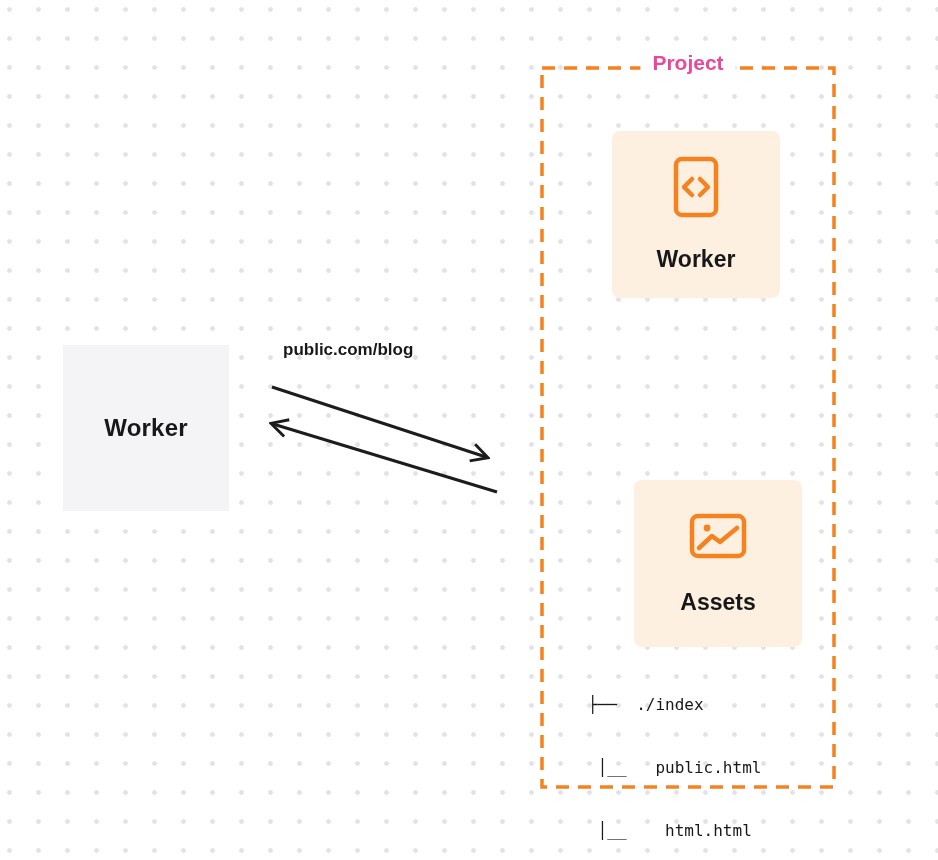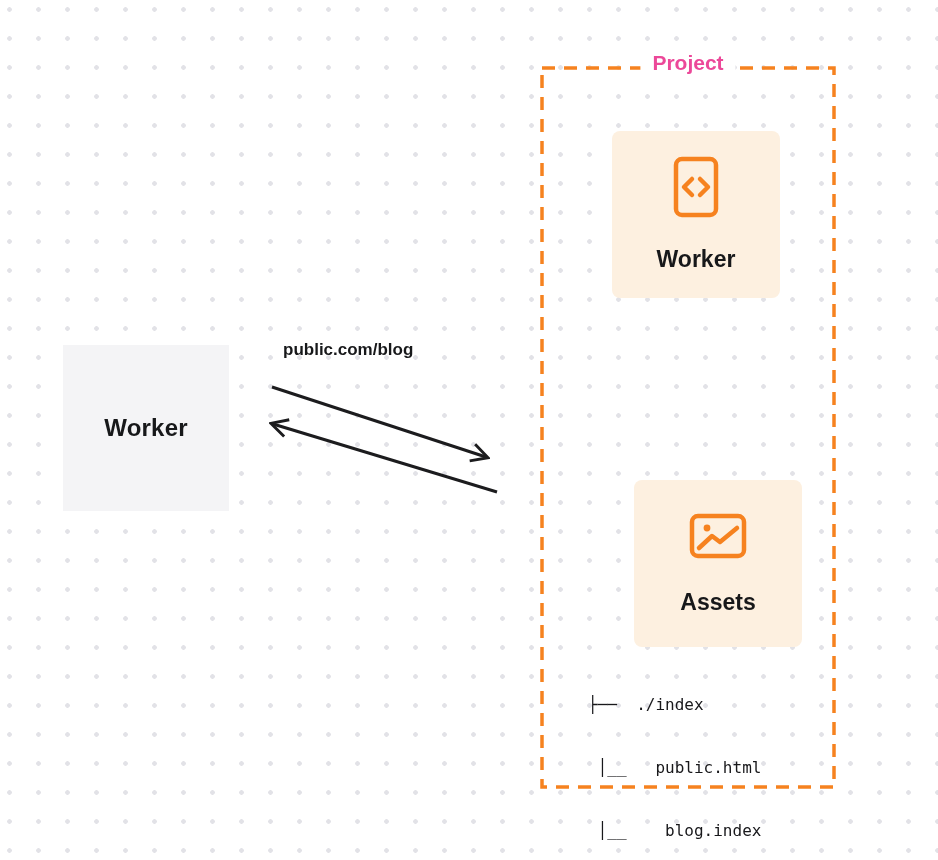--- a/index.html
+++ b/index.html
@@ -110,18 +110,18 @@
         <rect x="4" y="5" width="52" height="40" rx="6" stroke="#f6821f" stroke-width="4.5"></rect>
         <circle cx="19" cy="17" r="3.4" fill="#f6821f"></circle>
         <path d="M 11 37 L 24 25 L 32 31 L 49 17" stroke="#f6821f" stroke-width="4.5" stroke-linecap="round" stroke-linejoin="round"></path>
       </svg>
       <div class="card-label">Assets</div>
     </div>
 
     <div class="file-tree">
       <div>├──  ./index</div>
       <div> │__   public.html</div>
-      <div> │__    blog.index</div>
+      <div> │__    html.html</div>
       
     </div>
   </div>
 
 </div>
 
 </body></html>

